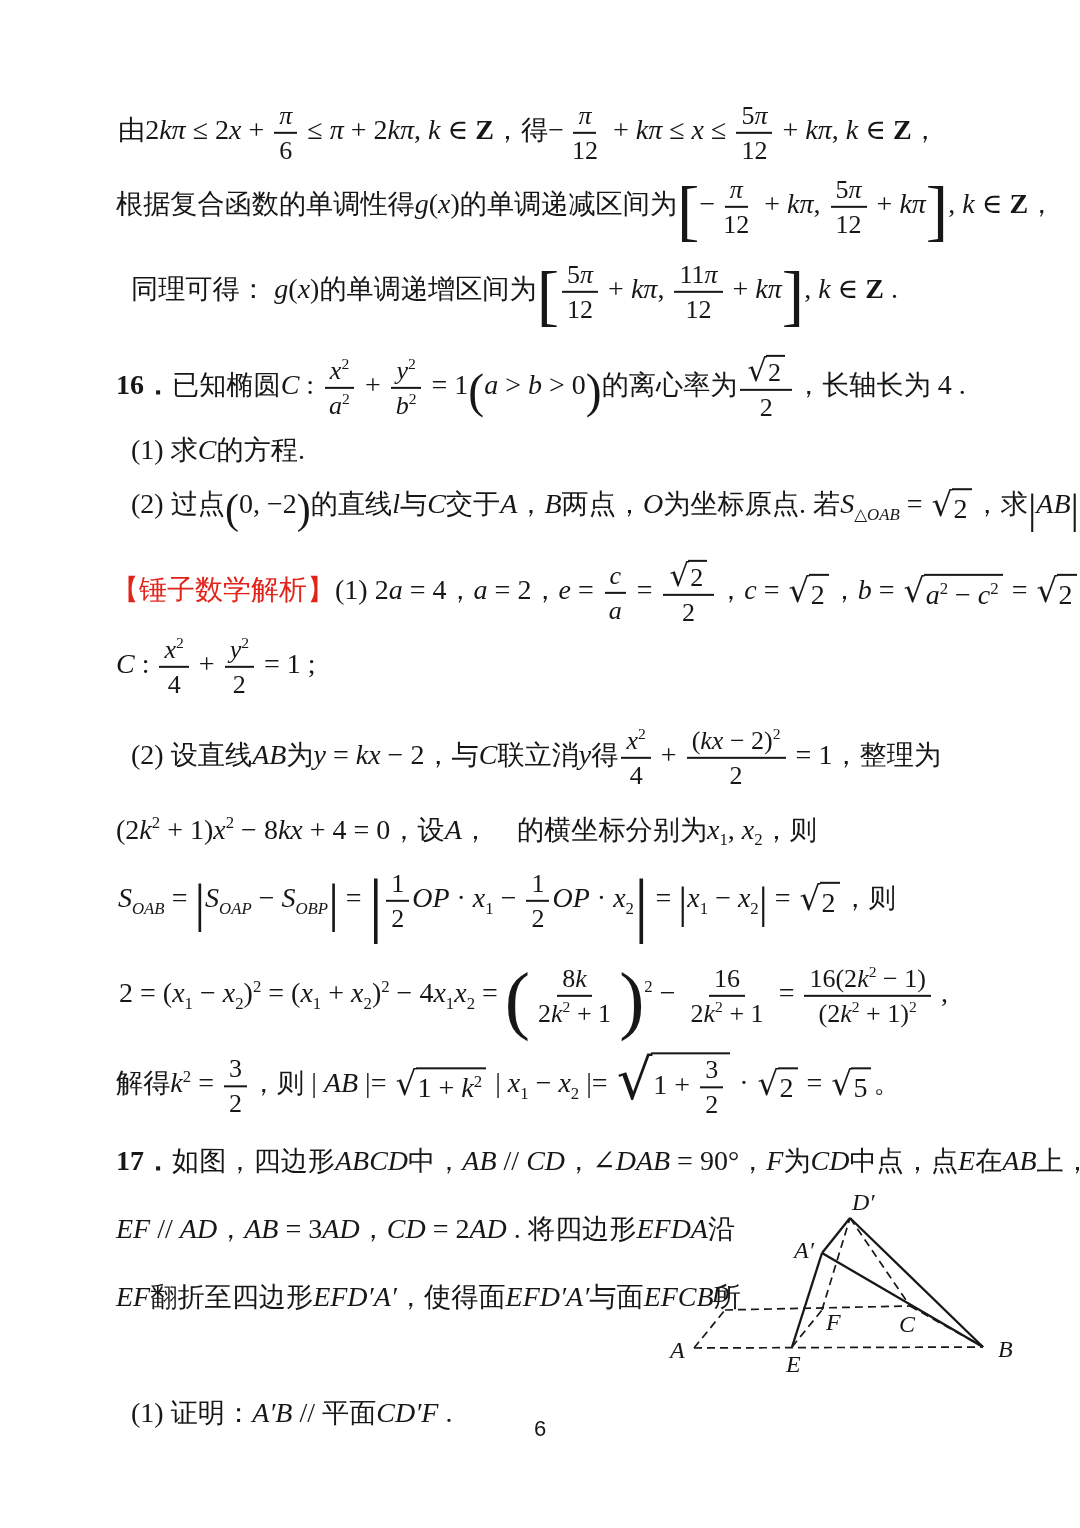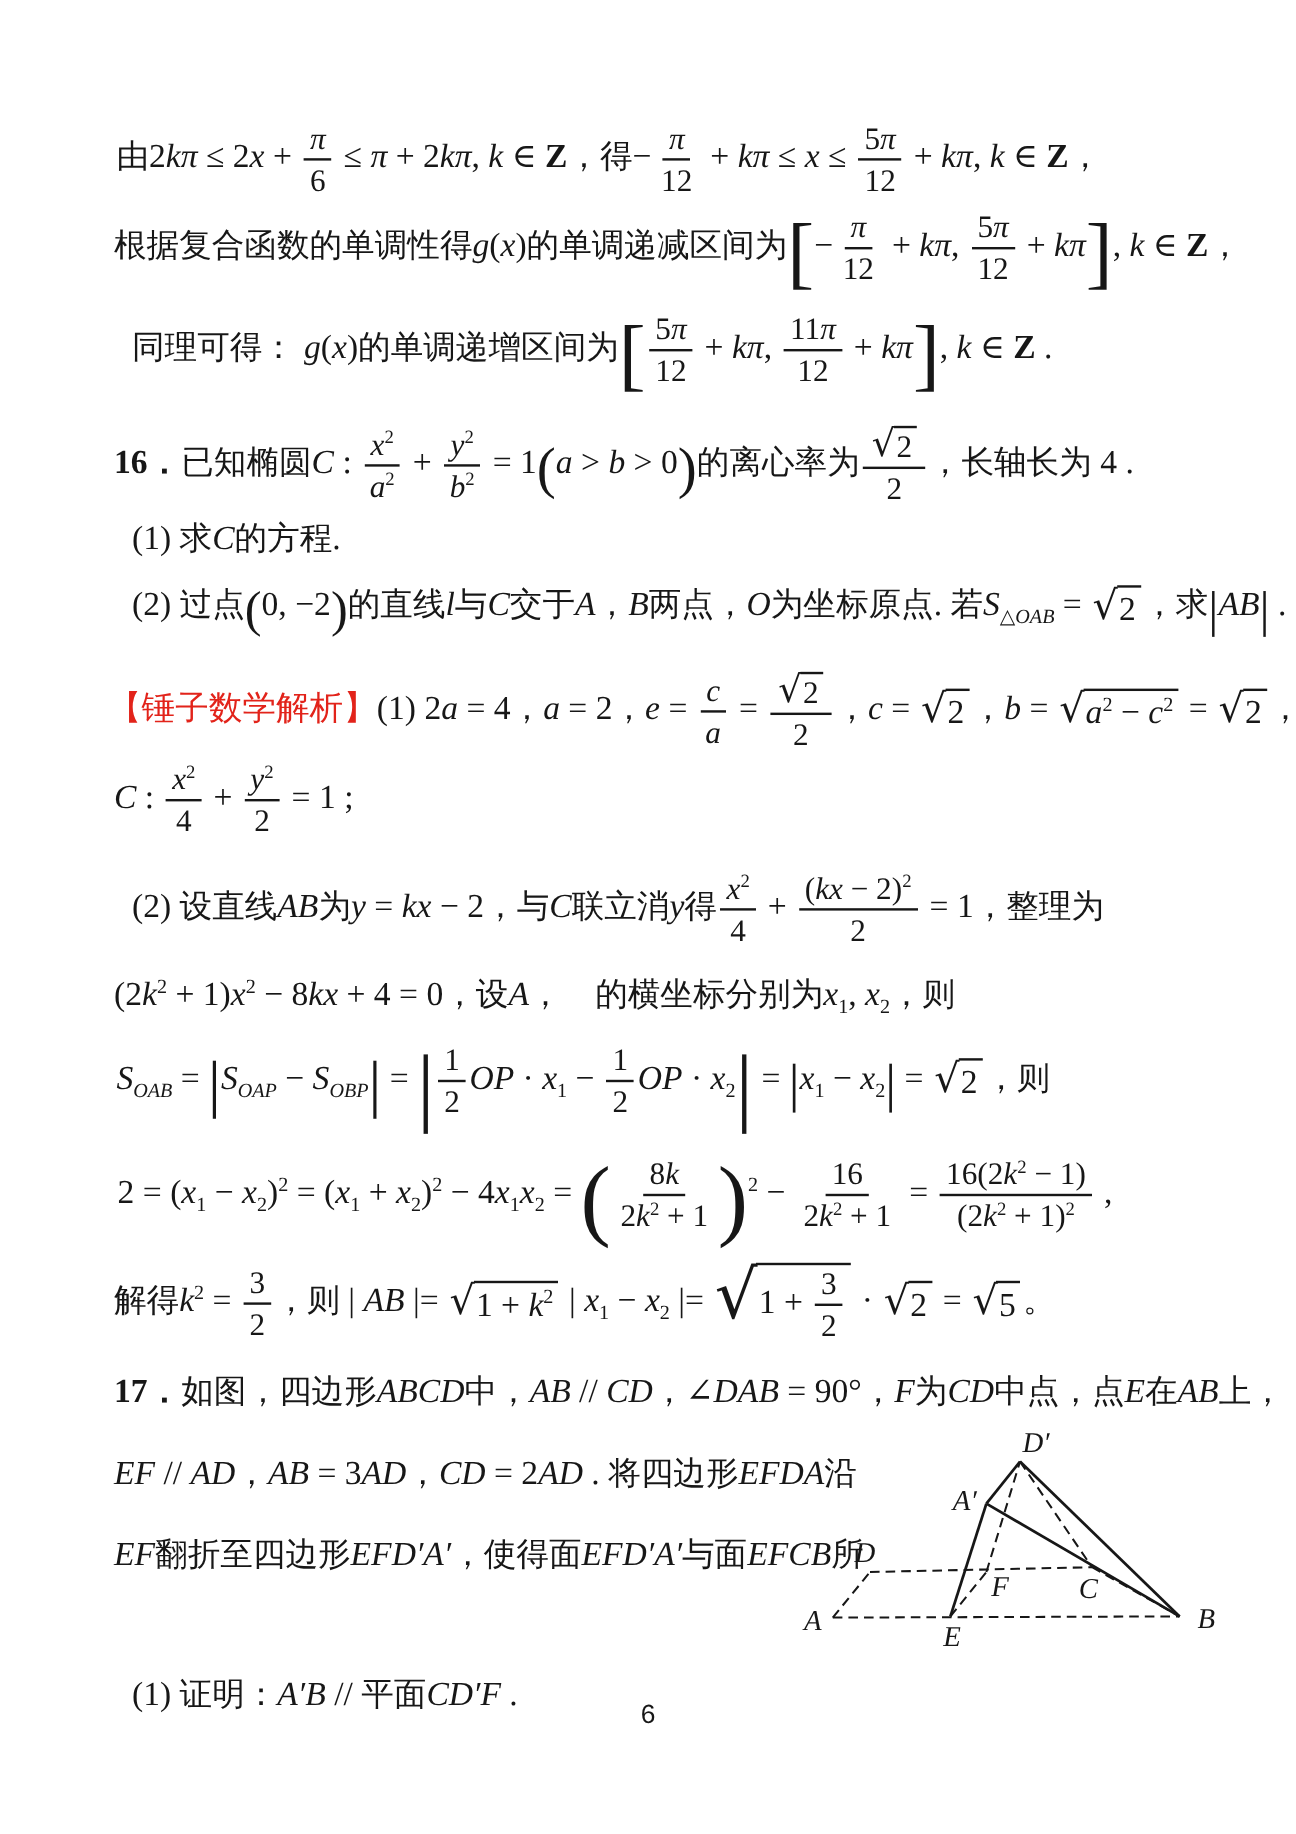--- a/index.html
+++ b/index.html
@@ -1,18 +1,18 @@
 <!DOCTYPE html>
 <html><head>
 <meta charset="utf-8">
 <style>
   html,body{margin:0;padding:0;background:#ffffff;}
   .page{position:relative;width:1080px;height:1528px;background:#fff;color:#171717;
         font-size:28px;font-family:"Liberation Serif",serif;overflow:hidden;}
-  .line{position:absolute;transform:translateY(-50%);white-space:pre;line-height:1.25;}
+  .line{position:absolute;transform:translateY(-50%);white-space:pre;line-height:1.25;margin-left:21px;}
   
   .c{font-family:"Liberation Sans","DejaVu Sans",sans-serif;font-size:0.97em;}
   .t{font-family:"Liberation Serif","DejaVu Serif",serif;}
   .v{font-family:"Liberation Serif","DejaVu Serif",serif;font-style:italic;}
   .b{font-family:"Liberation Serif","DejaVu Serif",serif;font-weight:bold;}
   .hl{font-family:"Liberation Sans","DejaVu Sans",sans-serif;font-weight:normal;}
   .frac{display:inline-flex;flex-direction:column;align-items:center;vertical-align:middle;
         margin:0 3px;line-height:1.12;font-size:0.93em;text-align:center;}
   .num{display:block;border-bottom:2px solid #171717;padding:0 5px 2px;white-space:pre;}
   .den{display:block;padding:2px 5px 0;white-space:pre;}

